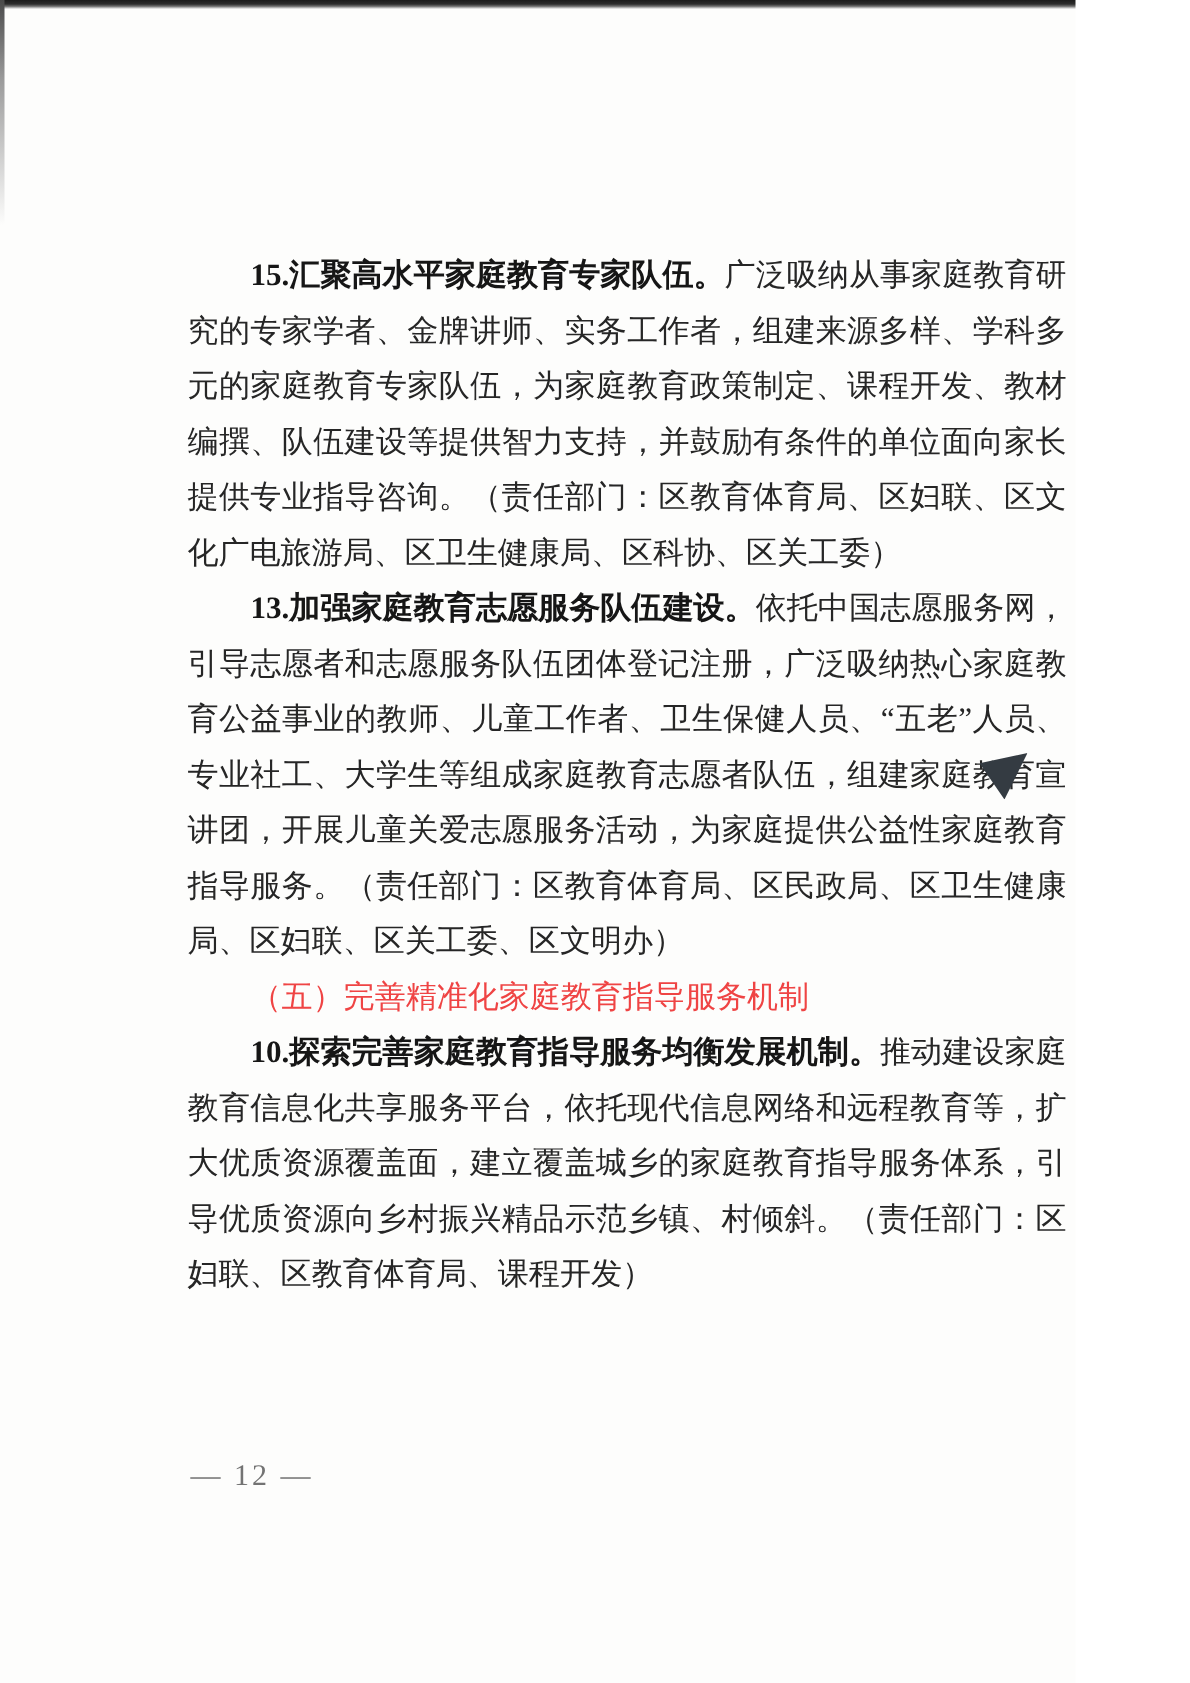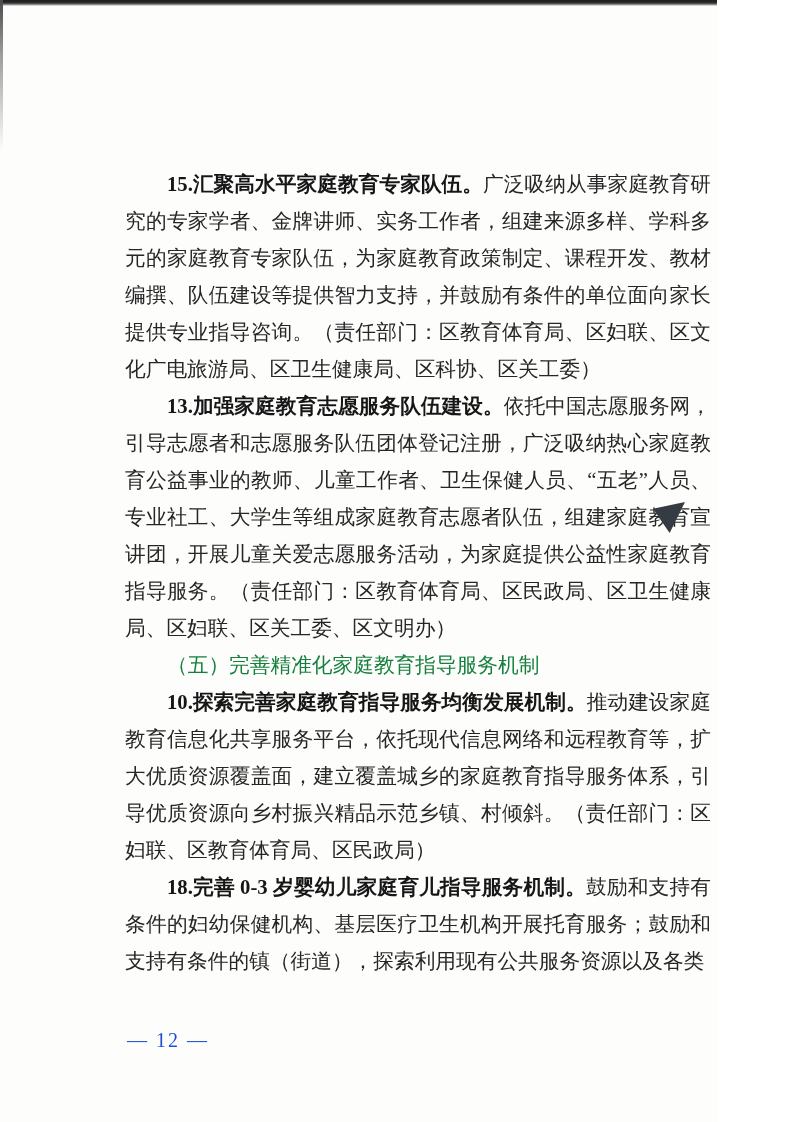--- a/index.html
+++ b/index.html
@@ -57,39 +57,39 @@
   .content p {
     margin: 0;
     padding: 0;
     text-indent: 42px;
   }
   .para-heading {
     font-weight: 700;
     color: #161616;
   }
   .section-line {
-    color: #15803d;
+    color: #ef4444;
   }
   
   .artifact-triangle {
     position: absolute;
     left: 653px;
     top: 502px;
     width: 32px;
     height: 31px;
     background: #343b42;
     clip-path: polygon(0% 22%, 100% 0%, 52% 100%);
   }
   .page-number {
     position: absolute;
     left: 127px;
-    top: 1026px;
+    top: 970px;
     font-size: 20px;
     line-height: 28px;
-    color: #1d4ed8;
+    color: #737373;
     letter-spacing: 2px;
   }
 </style>
 </head>
 <body>
 
 <div class="scan-page">
 
   <div class="top-edge"></div>
   <div class="left-edge"></div>
@@ -97,23 +97,22 @@
   <div class="right-edge"></div>
 
   <div class="content">
 
     <p><span class="para-heading">15.汇聚高水平家庭教育专家队伍。</span><span>广泛吸纳从事家庭教育研究的专家学者、金牌讲师、实务工作者，组建来源多样、学科多元的家庭教育专家队伍，为家庭教育政策制定、课程开发、教材编撰、队伍建设等提供智力支持，并鼓励有条件的单位面向家长提供专业指导咨询。（责任部门：区教育体育局、区妇联、区文化广电旅游局、区卫生健康局、区科协、区关工委）</span></p>
 
     <p><span class="para-heading">13.加强家庭教育志愿服务队伍建设。</span><span>依托中国志愿服务网，引导志愿者和志愿服务队伍团体登记注册，广泛吸纳热心家庭教育公益事业的教师、儿童工作者、卫生保健人员、“五老”人员、专业社工、大学生等组成家庭教育志愿者队伍，组建家庭教育宣讲团，开展儿童关爱志愿服务活动，为家庭提供公益性家庭教育指导服务。（责任部门：区教育体育局、区民政局、区卫生健康局、区妇联、区关工委、区文明办）</span></p>
 
     <p class="section-line">（五）完善精准化家庭教育指导服务机制</p>
 
-    <p><span class="para-heading">10.探索完善家庭教育指导服务均衡发展机制。</span><span>推动建设家庭教育信息化共享服务平台，依托现代信息网络和远程教育等，扩大优质资源覆盖面，建立覆盖城乡的家庭教育指导服务体系，引导优质资源向乡村振兴精品示范乡镇、村倾斜。（责任部门：区妇联、区教育体育局、区民政局）</span></p>
+    <p><span class="para-heading">10.探索完善家庭教育指导服务均衡发展机制。</span><span>推动建设家庭教育信息化共享服务平台，依托现代信息网络和远程教育等，扩大优质资源覆盖面，建立覆盖城乡的家庭教育指导服务体系，引导优质资源向乡村振兴精品示范乡镇、村倾斜。（责任部门：区妇联、区教育体育局、课程开发）</span></p>
 
-    <p><span class="para-heading">18.完善 0-3 岁婴幼儿家庭育儿指导服务机制。</span><span>鼓励和支持有条件的妇幼保健机构、基层医疗卫生机构开展托育服务；鼓励和支持有条件的镇（街道），探索利用现有公共服务资源以及各类</span></p>
 
   </div>
 
   <div class="artifact-triangle"></div>
 
   <div class="page-number">— 12 —</div>
 
 </div>
 
 </body></html>

